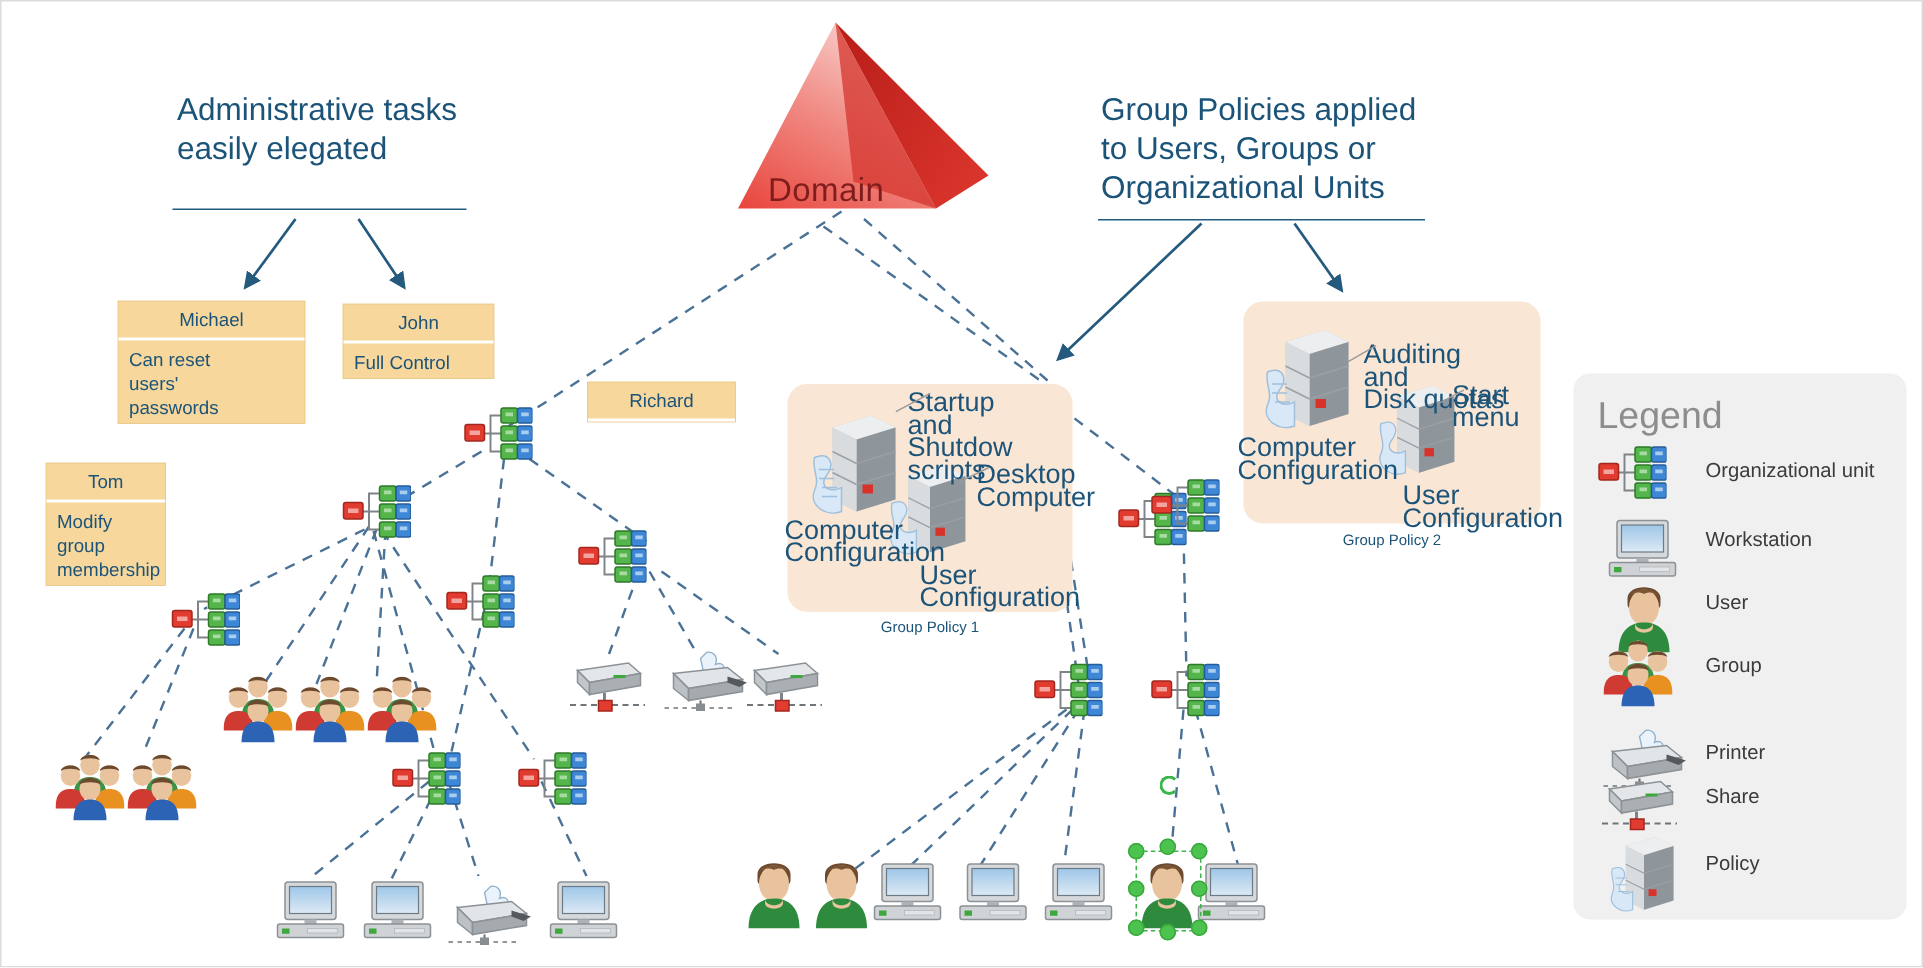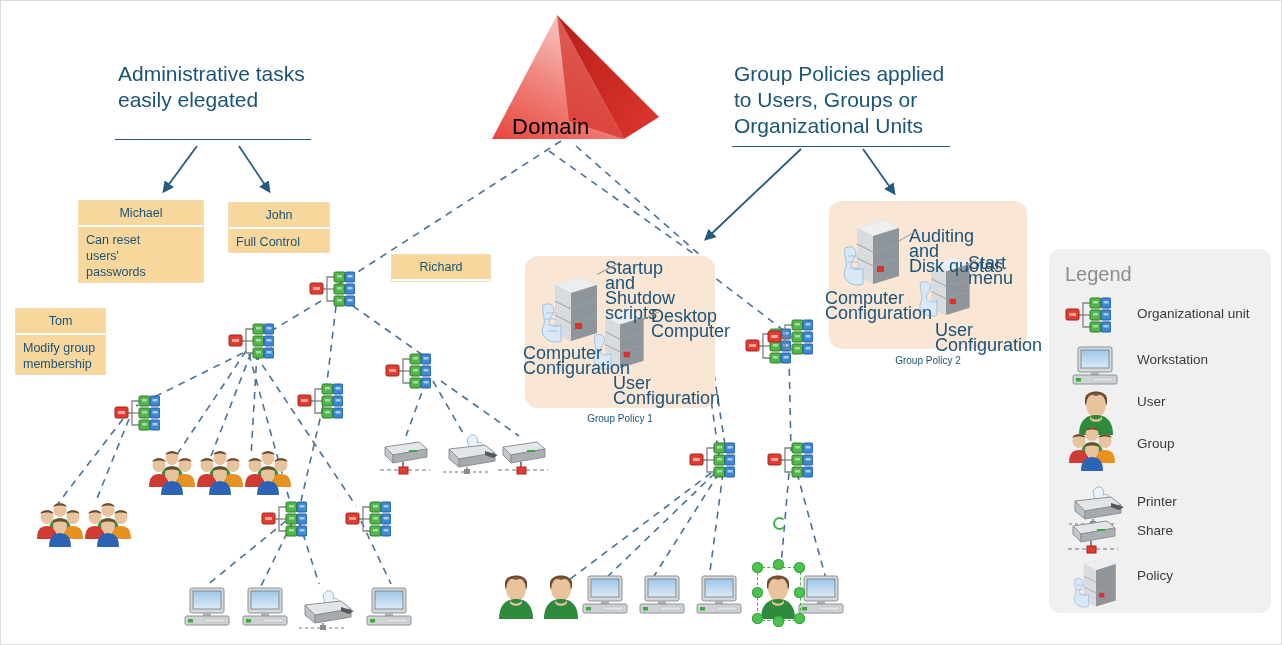--- a/index.html
+++ b/index.html
@@ -19,25 +19,25 @@
   .note .ndiv{height:2px;background:#ffffff;}
   .note .nbody{color:#1c5479;font-size:12.5px;line-height:16px;padding:5px 7px 2px;white-space:pre-line;}
 
   
   .gp{position:absolute;background:#fae6d5;border-radius:13px;}
   .gplabel{position:absolute;color:#1c5479;font-size:10px;text-align:center;}
   .gptext{position:absolute;color:#1c5479;font-size:18px;line-height:15px;white-space:pre-line;}
   .leader{position:absolute;background:#9a9a9a;height:1px;transform-origin:0 0;}
 
   
-  .domain-label{position:absolute;color:#000000;font-size:22px;letter-spacing:.3px;}
+  .domain-label{position:absolute;color:#7f1d1d;font-size:22px;letter-spacing:.3px;}
 
   
   #legend{position:absolute;background:#f0f0f0;border-radius:11px;}
-  #legend .ltitle{position:absolute;left:16px;top:14px;color:#8d8d8d;font-size:20px;}
+  #legend .ltitle{position:absolute;left:16px;top:14px;color:#8d8d8d;font-size:25px;}
   .lrow{position:absolute;left:0;width:100%;height:42px;}
   .lrow .licon{position:absolute;left:18px;top:0;width:56px;height:42px;}
   .lrow .ltext{position:absolute;left:88px;top:11px;color:#3b3b3b;font-size:13.5px;}
 
   
   .icon{position:absolute;}
 
   
   .ou{position:absolute;width:46px;height:36px;}
 
@@ -151,21 +151,21 @@
 users'
 passwords</div>
   </div>
 
   <div class="note" style="left:228px;top:202px;width:100px;">
     <div class="nhead">John</div>
     <div class="ndiv"></div>
     <div class="nbody">Full Control</div>
   </div>
 
-  <div class="note" style="left:15px;top:308px;width:89px;">
+  <div class="note" style="left:30px;top:308px;width:79px;">
     <div class="nhead">Tom</div>
     <div class="ndiv"></div>
     <div class="nbody">Modify group
 membership</div>
   </div>
 
   <div class="note" style="left:391px;top:254px;width:98px;">
     <div class="nhead">Richard</div>
     <div class="ndiv"></div>
   </div>

